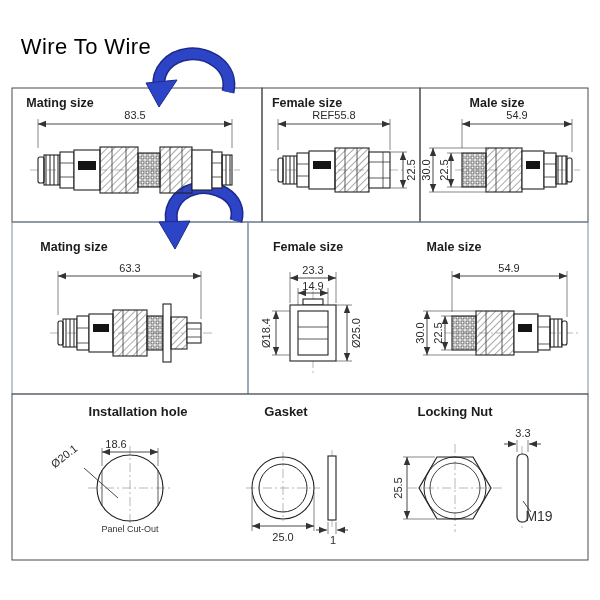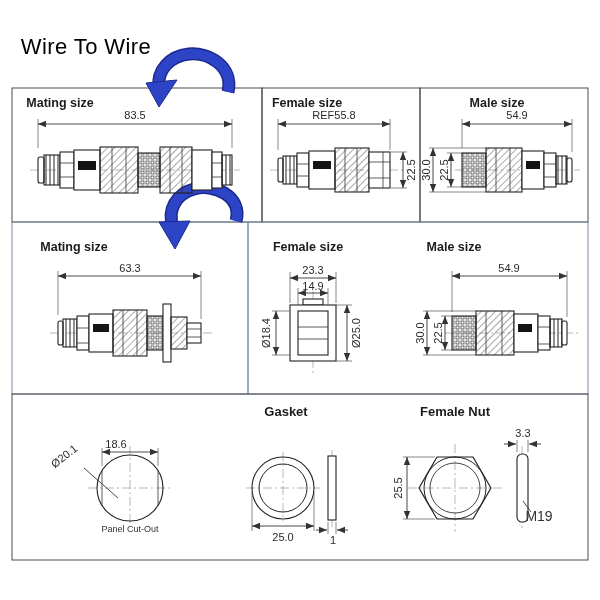--- a/index.html
+++ b/index.html
@@ -282,26 +282,27 @@
 <span class="txt dim" style="left:313px;top:270px">23.3</span>
 <span class="txt dim" style="left:313px;top:286px">14.9</span>
 <span class="txt dim rot" style="left:266px;top:333px">Ø18.4</span>
 <span class="txt dim rot" style="left:356px;top:333px">Ø25.0</span>
 
 <span class="txt plabel" style="left:454px;top:247px">Male size</span>
 <span class="txt dim" style="left:509px;top:268px">54.9</span>
 <span class="txt dim rot" style="left:420px;top:333px">30.0</span>
 <span class="txt dim rot" style="left:438px;top:333px">22.5</span>
 
+<span class="txt blabel" style="left:138px;top:411px">Installation hole</span>
 <span class="txt dim rotd" style="left:64px;top:456px">Ø20.1</span>
 <span class="txt dim" style="left:116px;top:444px">18.6</span>
 <span class="txt small" style="left:130px;top:529px">Panel Cut-Out</span>
 
 <span class="txt blabel" style="left:286px;top:411px">Gasket</span>
 <span class="txt dim" style="left:283px;top:537px">25.0</span>
 <span class="txt dim" style="left:333px;top:540px">1</span>
 
-<span class="txt blabel" style="left:455px;top:411px">Female Nut</span>
+<span class="txt blabel" style="left:455px;top:411px">Locking Nut</span>
 <span class="txt dim" style="left:523px;top:433px">3.3</span>
 <span class="txt dim rot" style="left:398px;top:488px">25.5</span>
 <span class="txt tiny" style="left:539px;top:516px">M19</span>
 
 </div>
 
 </body></html>

